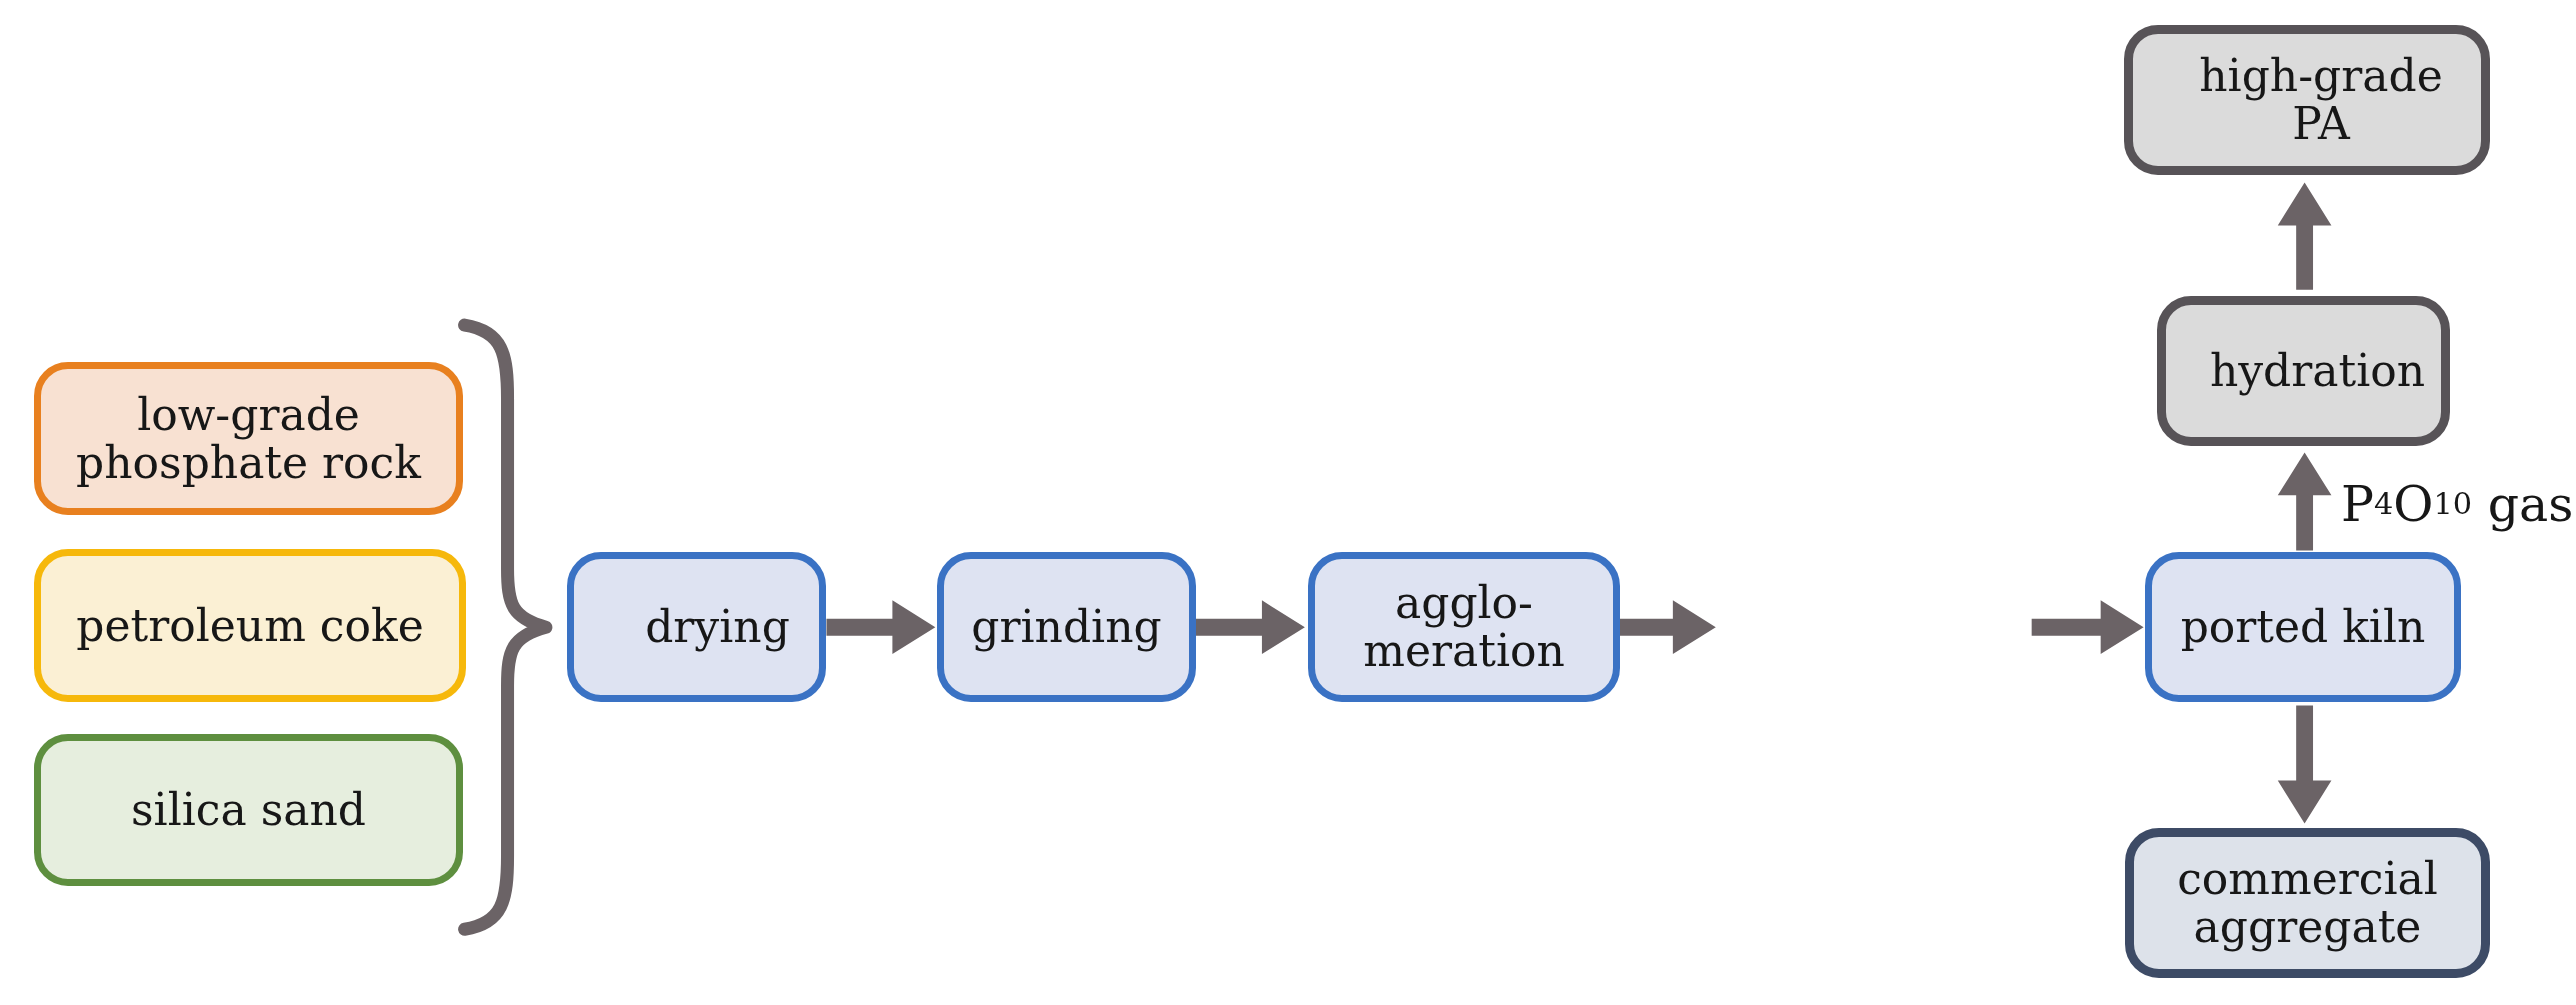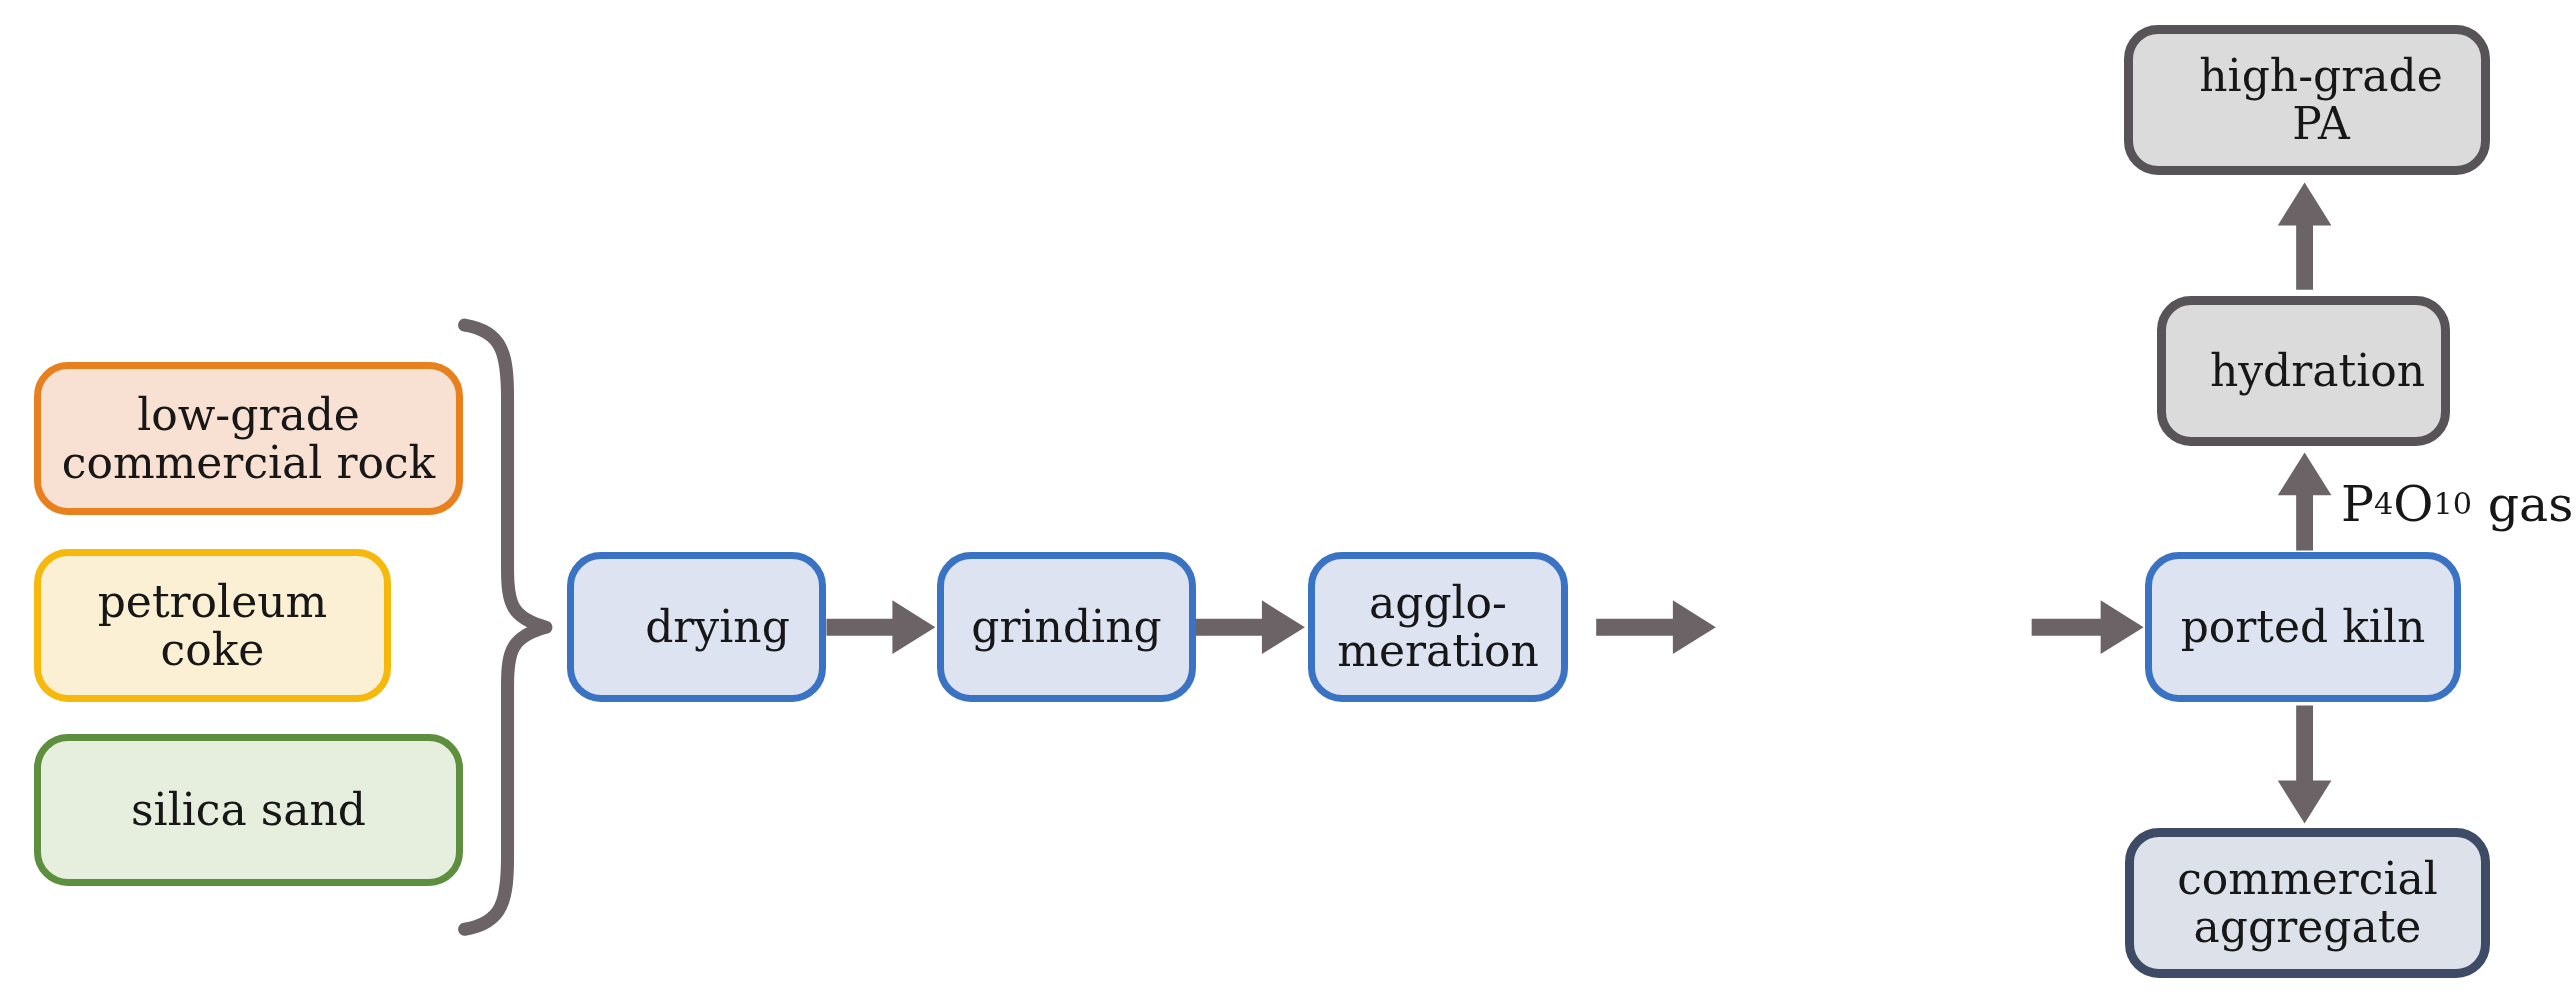--- a/index.html
+++ b/index.html
@@ -39,27 +39,27 @@
   }
   .v-orange { border: 7.7px solid var(--orange-border, #e8801f); background: var(--orange-fill, #f8e1d2); }
   .v-yellow { border: 7.7px solid var(--yellow-border, #f6b80b); background: var(--yellow-fill, #fbf0d4); }
   .v-green  { border: 7.7px solid var(--green-border,  #5e8f3f); background: var(--green-fill,  #e6eede); }
   .v-blue   { border: 7.7px solid var(--blue-border,   #3a72c4); background: var(--blue-fill,   #dee3f2); }
   .v-gray   { border: 9.2px solid var(--gray-border,   #575357); background: var(--gray-fill,   #dbdbdb); padding-left: 28px; }
   .v-navy   { border: 9.2px solid var(--navy-border,   #3d4b66); background: var(--navy-fill,   #dde2ea); }
 
   
   #box-lowgrade   { left: 34px;  top: 362px; width: 429px; height: 153px; }
-  #box-petcoke    { left: 34px;  top: 549px; width: 357px; height: 153px; }
+  #box-petcoke    { left: 34px;  top: 549px; width: 432px; height: 153px; }
   #box-silica     { left: 34px;  top: 734px; width: 429px; height: 152px; }
 
   
   #box-drying     { left: 567px;  top: 552px; width: 259px; height: 150px; padding-left: 42px; }
   #box-grinding   { left: 937px; top: 552px; width: 259px; height: 150px; }
-  #box-agglo      { left: 1308px; top: 552px; width: 260px; height: 150px; }
+  #box-agglo      { left: 1308px; top: 552px; width: 312px; height: 150px; }
   #box-induration { left: 1719px; top: 552px; width: 311px; height: 150px; }
   #box-ported     { left: 2145px; top: 552px; width: 316px; height: 150px; }
 
   
   #box-pa         { left: 2124px; top: 24.5px;   width: 366px; height: 150px; }
   #box-hydration  { left: 2157px; top: 296px;  width: 293px; height: 150px; }
   #box-commercial { left: 2125px; top: 828px; width: 365px; height: 150px; }
 
   #gas-label {
     position: absolute;
@@ -96,21 +96,21 @@
     <polygon points="1560,807 1646,807 1646,783 1702,818 1646,853 1646,829 1560,829" fill="var(--connector, #6b6366)"></polygon>
     <polygon points="2082,807 2182,807 2182,783 2238,818 2182,853 2182,829 2082,829" fill="var(--connector, #6b6366)"></polygon>
     <polygon points="2650,807 2740,807 2740,783 2796,818 2740,853 2740,829 2650,829" fill="var(--connector, #6b6366)"></polygon>
     <polygon points="2995,718 2995,646 2971,646 3006,590 3041,646 3017,646 3017,718" fill="var(--connector, #6b6366)"></polygon>
     <polygon points="2995,378 2995,294 2971,294 3006,238 3041,294 3017,294 3017,378" fill="var(--connector, #6b6366)"></polygon>
     <polygon points="2995,920 2995,1018 2971,1018 3006,1074 3041,1018 3017,1018 3017,920" fill="var(--connector, #6b6366)"></polygon>
   </svg>
 
   <div class="box v-orange" id="box-lowgrade">
     <span class="label">low-grade
-commercial rock</span>
+phosphate rock</span>
   </div>
   <div class="box v-yellow" id="box-petcoke">
     <span class="label">petroleum coke</span>
   </div>
   <div class="box v-green" id="box-silica">
     <span class="label">silica sand</span>
   </div>
 
   <div class="box v-blue" id="box-drying">
     <span class="label">drying</span>

